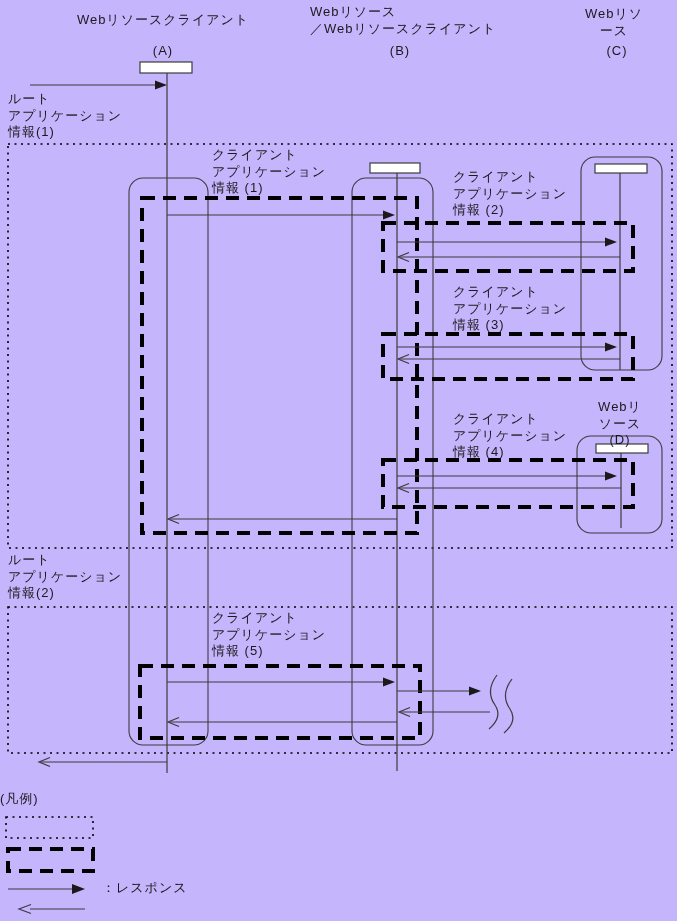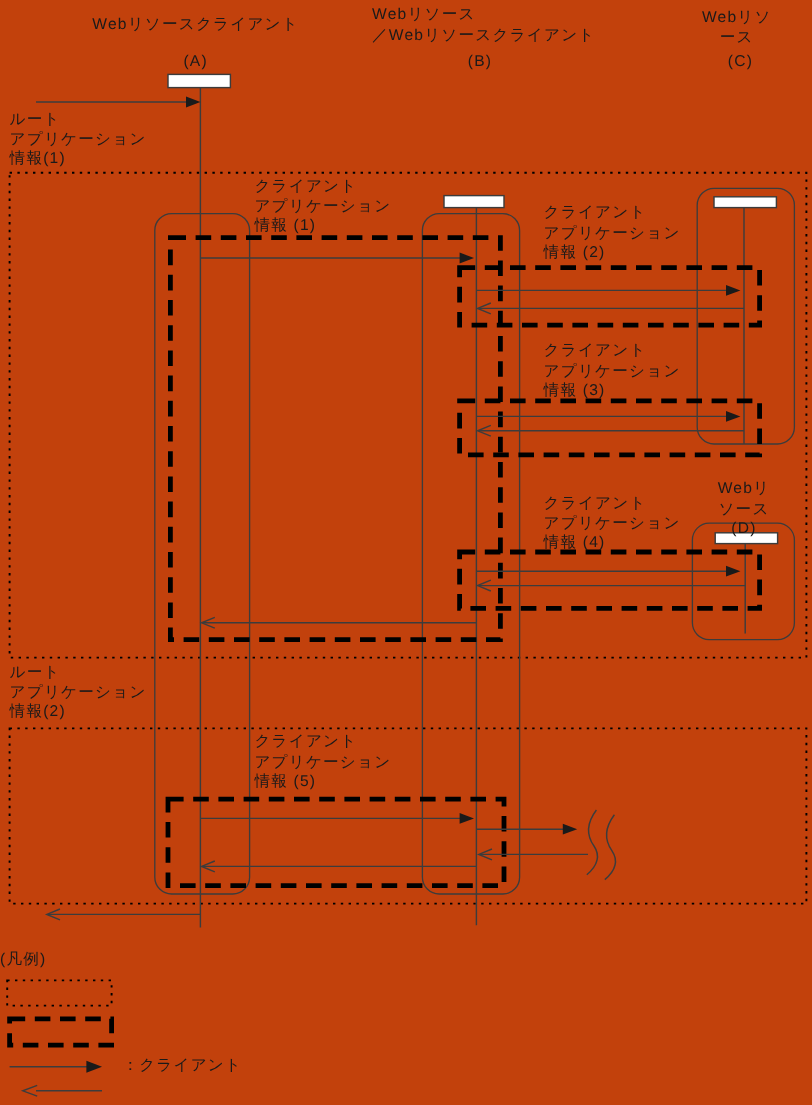--- a/index.html
+++ b/index.html
@@ -1,17 +1,17 @@
 <!DOCTYPE html>
 <html><head>
 <meta charset="utf-8">
 <style>
   html,body{margin:0;padding:0;background:#fff;}
   .stage{
-    position:relative;width:677px;height:921px;background:#c2410c;
+    position:relative;width:677px;height:921px;background:#c4b5fd;
     font-family:"Liberation Sans","DejaVu Sans",sans-serif;color:#1a1a1a;
     overflow:hidden;
   }
   .stage svg{position:absolute;left:0;top:0;}
   .lbl{
     position:absolute;font-size:13px;line-height:16.5px;letter-spacing:1px;
     white-space:pre-line;color:#1a1a1a;
   }
   .ctr{transform:translateX(-50%);text-align:center;}
   
@@ -155,16 +155,16 @@
 アプリケーション
 情報 (4)</div>
   <div class="lbl" style="left:8px;top:552px;">ルート
 アプリケーション
 情報(2)</div>
   <div class="lbl" style="left:212px;top:610px;">クライアント
 アプリケーション
 情報 (5)</div>
 
   <div class="lbl" style="left:0;top:791px;">(凡例)</div>
-  <div class="lbl" style="left:102px;top:880px;">：クライアント</div>
+  <div class="lbl" style="left:102px;top:880px;">：レスポンス</div>
   <div class="lbl" style="left:102px;top:900px;margin-top:40px;">：レスポンス</div>
 
 </div>
 
 </body></html>

